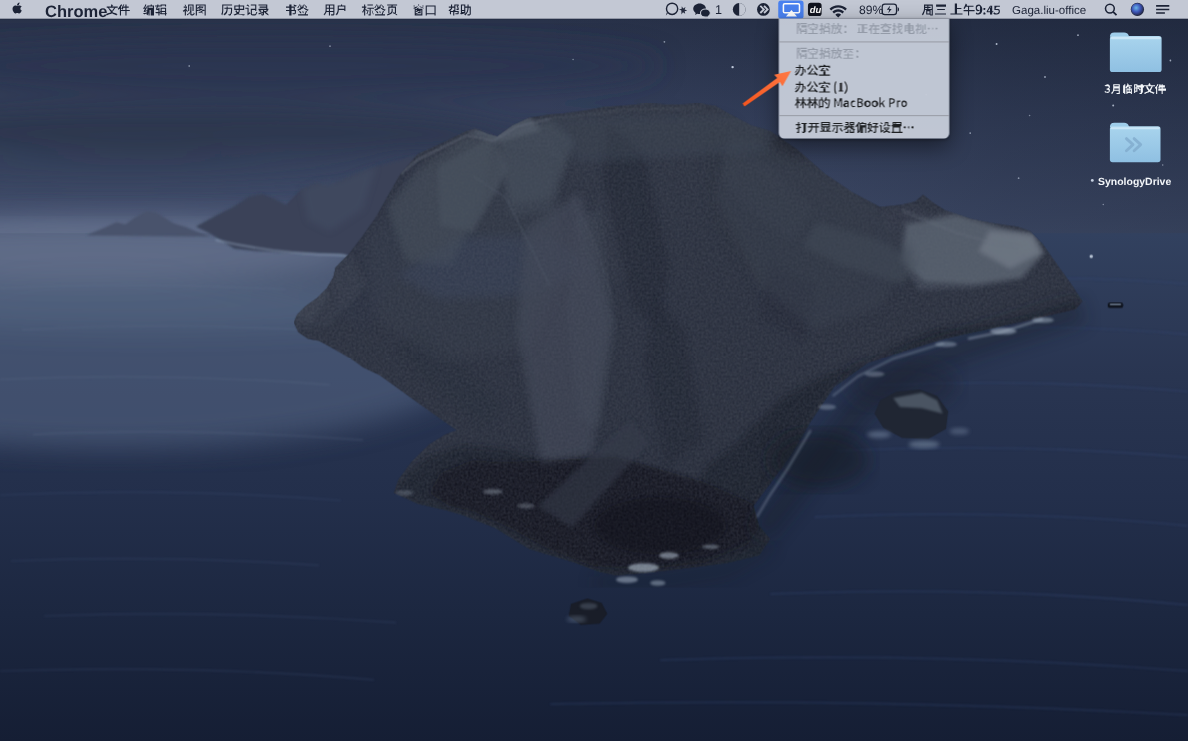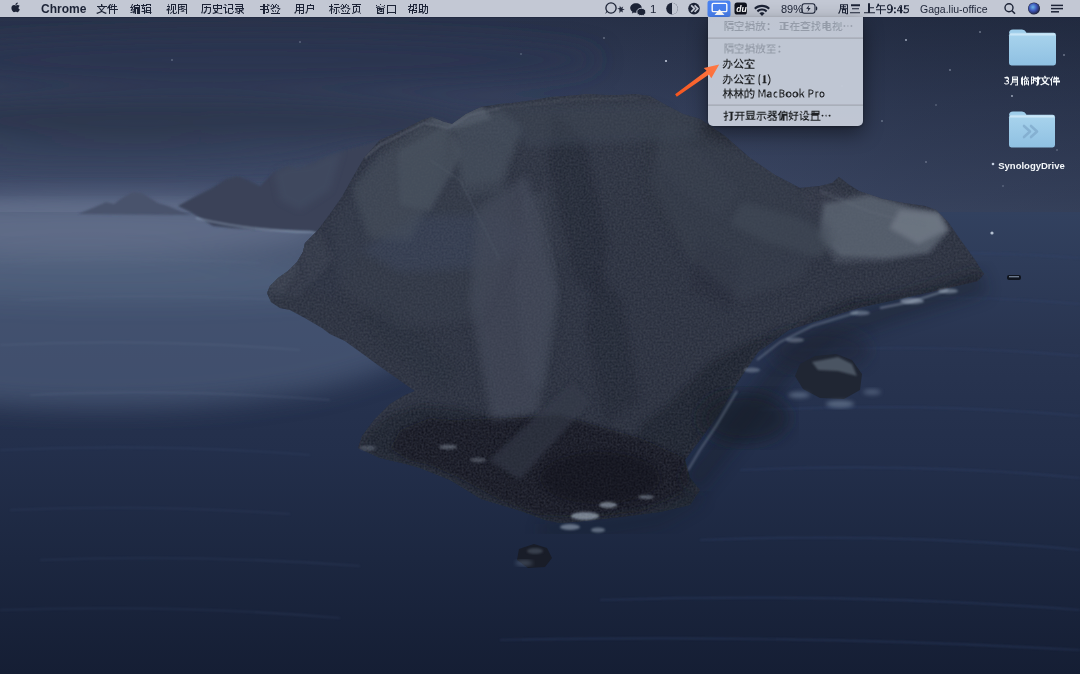--- a/index.html
+++ b/index.html
@@ -1,20 +1,20 @@
 <!DOCTYPE html>
 <html><head><meta charset="utf-8">
 <style>
  html,body{margin:0;padding:0;background:#0f1a2e;}
  #stage{position:relative;width:1080px;height:674px;overflow:hidden;font-family:"Liberation Sans",sans-serif;}
  svg.wall{position:absolute;left:0;top:0;}
  .menubar{position:absolute;left:0;top:0;width:1080px;height:17px;background:#c3c8d4;
    box-shadow:0 0.5px 0 rgba(20,28,48,0.55);}
  .menubar svg{position:absolute;left:0;top:0;}
- .chrome{position:absolute;left:41px;top:2px;font-size:12px;font-weight:bold;color:#1c2336;letter-spacing:0;text-align:right;}
+ .chrome{position:absolute;left:41px;top:2px;font-size:15px;font-weight:bold;color:#1c2336;letter-spacing:0;text-align:right;}
  .dropdown{position:absolute;left:708px;top:17px;width:155px;height:109px;background:rgba(198,204,216,0.96);
    border-radius:0 0 5px 5px;box-shadow:0 7px 20px rgba(0,0,0,0.45),0 1px 3px rgba(0,0,0,0.3);}
  .dropsvg{position:absolute;left:690px;top:14px;}
  .arrow{position:absolute;left:655px;top:52px;}
  .folders{position:absolute;left:988px;top:25px;}
 </style></head>
 <body>
 <div id="stage">
 
 <svg class="wall" width="1080" height="674" viewBox="0 0 1080 674">

